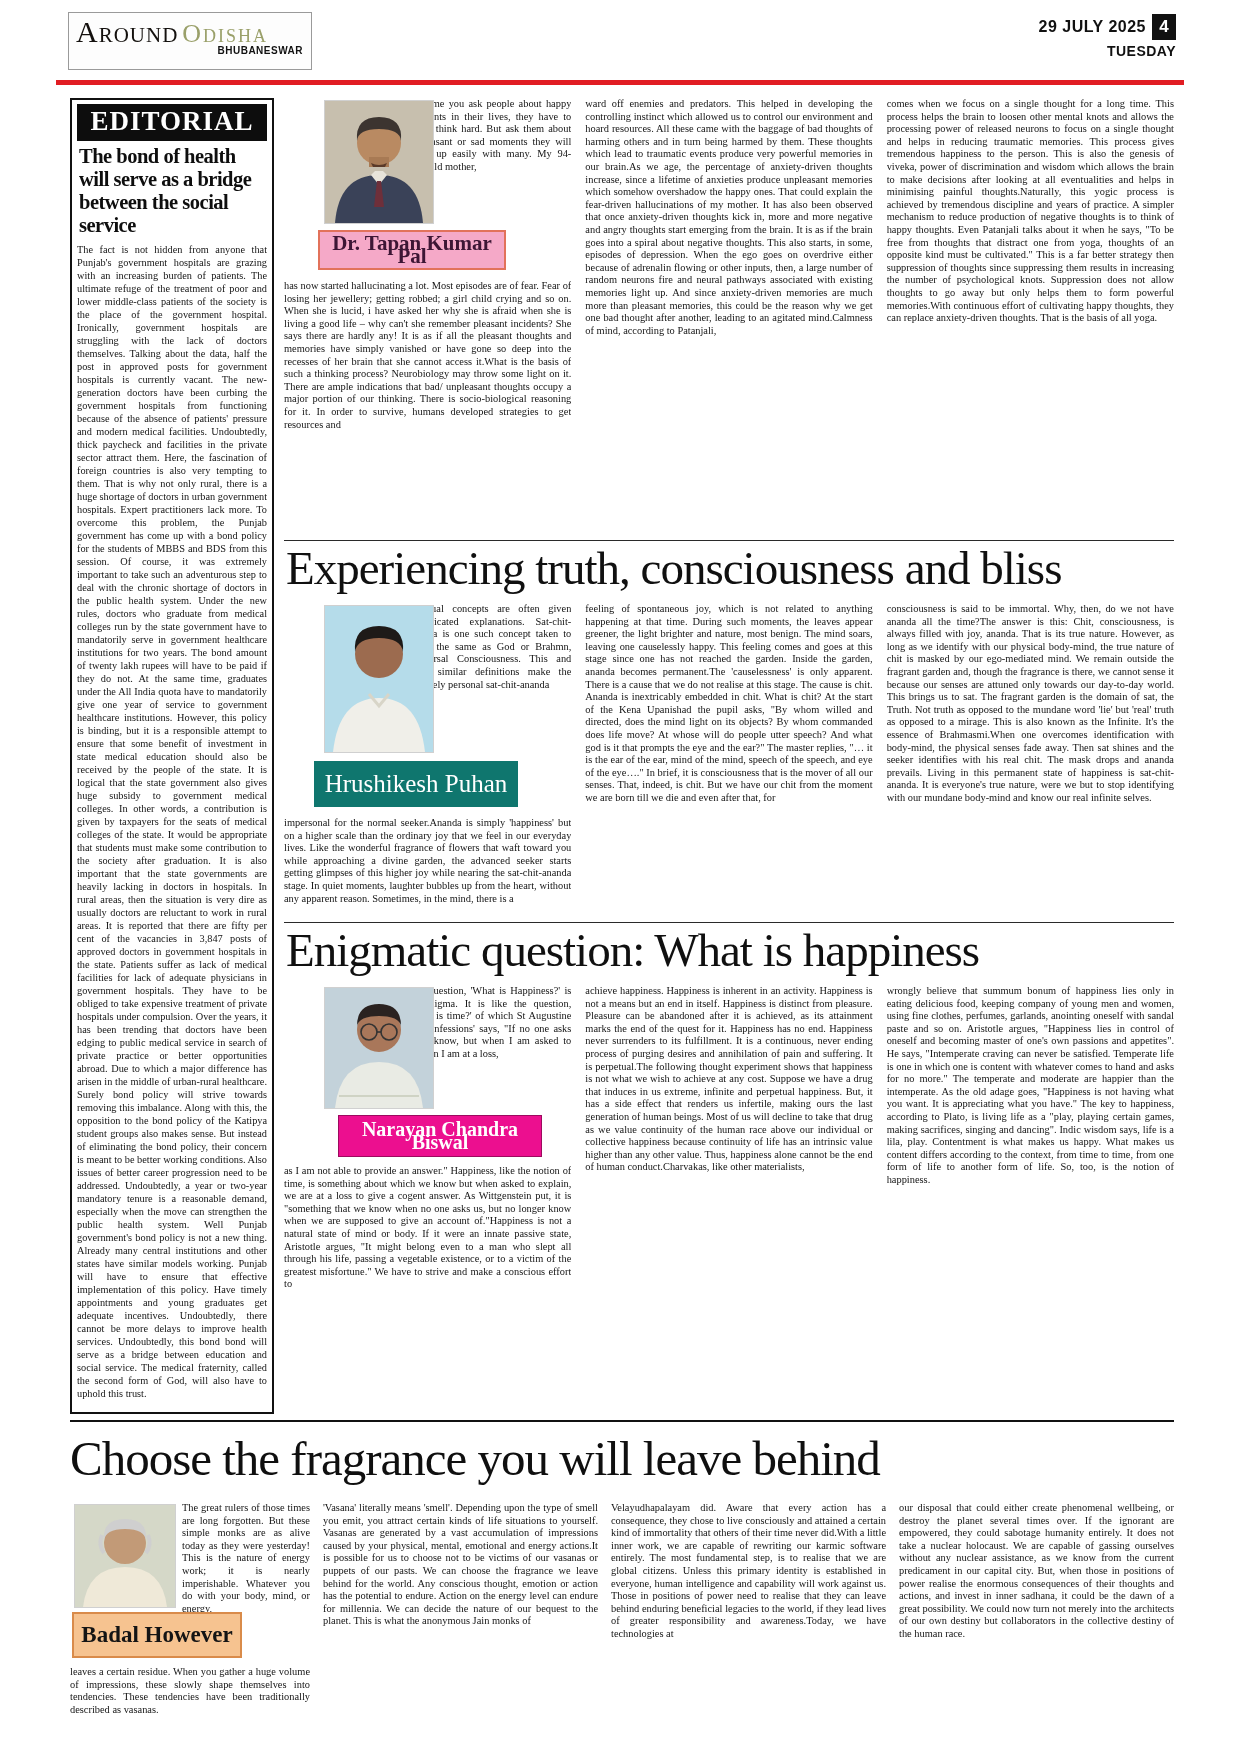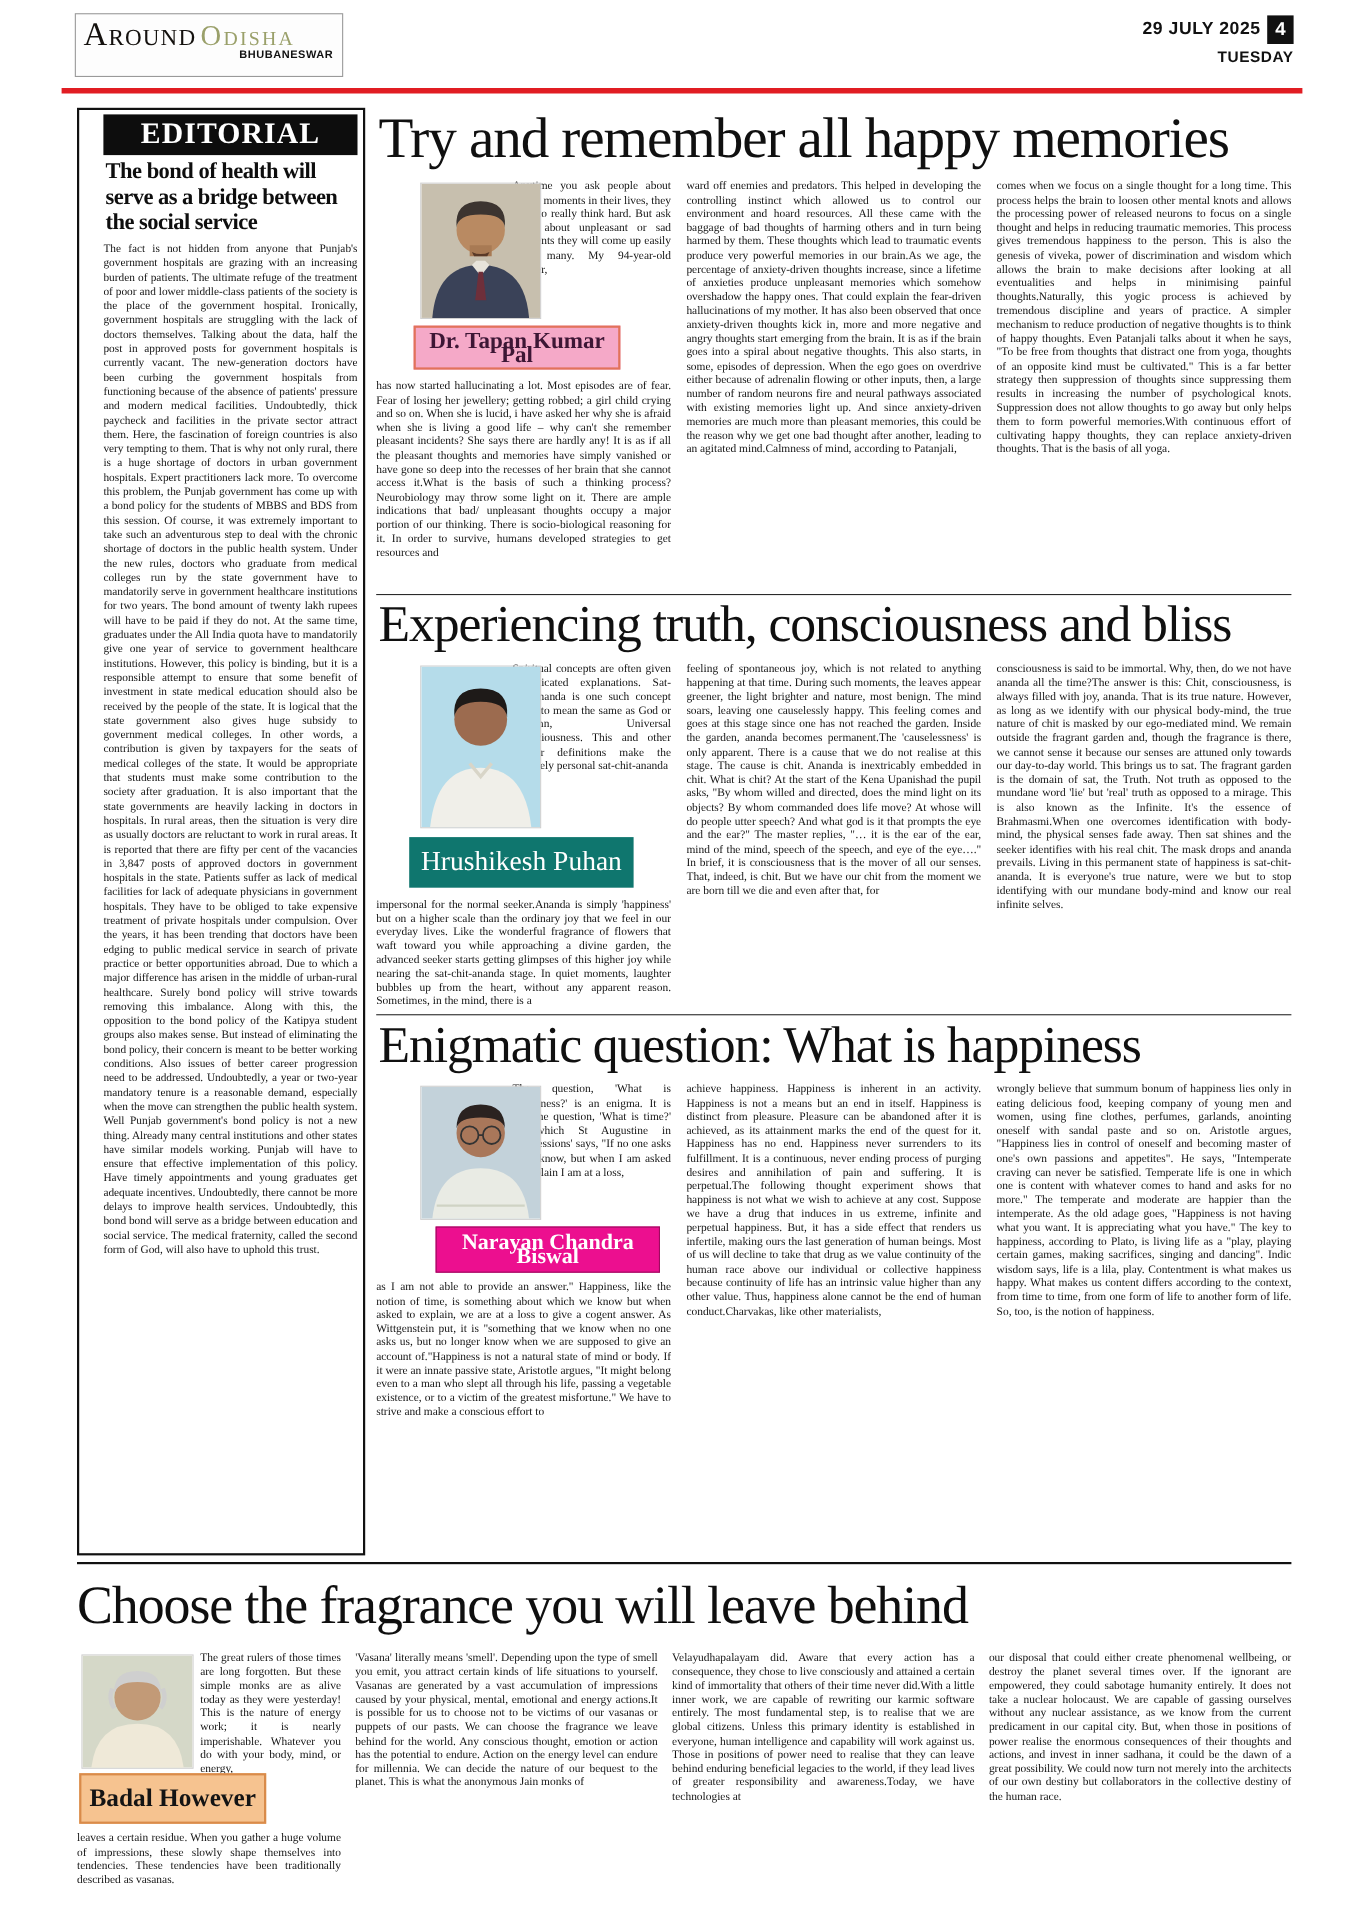--- a/index.html
+++ b/index.html
@@ -26,21 +26,21 @@
   .dateline { display:flex; align-items:center; justify-content:flex-end; gap:6px; }
   .date-text { font-weight:bold; font-size:16px; letter-spacing:.5px; color:#111; }
   .pagenum { display:inline-block; background:#111; color:#fff; font-weight:bold;
     font-size:17px; width:24px; height:26px; line-height:26px; text-align:center; }
   .dayline { font-weight:bold; font-size:14px; color:#111; margin-top:3px; letter-spacing:.5px; }
   .red-rule { position:absolute; left:56px; right:56px; top:80px; height:5px; background:#e11d23; }
 
   
   .main { display:flex; gap:10px; padding:14px 66px 0 70px; height:1330px; }
   .editorial {
-    width:262px; flex:none; border:2px solid #111; padding:4px 5px 4px 22px;
+    width:204px; flex:none; border:2px solid #111; padding:4px 5px 4px 5px;
     overflow:hidden; background:#fff;
   }
   .editorial-label {
     background:#0d0d0d; color:#fff; text-align:center; font-weight:bold;
     font-size:27px; letter-spacing:1px; padding:2px 0 4px; margin-bottom:4px;
   }
   .editorial-headline {
     font-weight:bold; font-size:20.5px; line-height:23px; letter-spacing:-.5px;
     margin:2px 2px 6px; color:#0e0e0e;
   }
@@ -118,21 +118,20 @@
 
   <div class="editorial">
     <div class="editorial-label">EDITORIAL</div>
     <div class="editorial-headline">The bond of health will serve as a bridge between the social service</div>
     <div class="editorial-body">The fact is not hidden from anyone that Punjab's government hospitals are grazing with an increasing burden of patients. The ultimate refuge of the treatment of poor and lower middle-class patients of the society is the place of the government hospital. Ironically, government hospitals are struggling with the lack of doctors themselves. Talking about the data, half the post in approved posts for government hospitals is currently vacant. The new-generation doctors have been curbing the government hospitals from functioning because of the absence of patients' pressure and modern medical facilities. Undoubtedly, thick paycheck and facilities in the private sector attract them. Here, the fascination of foreign countries is also very tempting to them. That is why not only rural, there is a huge shortage of doctors in urban government hospitals. Expert practitioners lack more. To overcome this problem, the Punjab government has come up with a bond policy for the students of MBBS and BDS from this session. Of course, it was extremely important to take such an adventurous step to deal with the chronic shortage of doctors in the public health system. Under the new rules, doctors who graduate from medical colleges run by the state government have to mandatorily serve in government healthcare institutions for two years. The bond amount of twenty lakh rupees will have to be paid if they do not. At the same time, graduates under the All India quota have to mandatorily give one year of service to government healthcare institutions. However, this policy is binding, but it is a responsible attempt to ensure that some benefit of investment in state medical education should also be received by the people of the state. It is logical that the state government also gives huge subsidy to government medical colleges. In other words, a contribution is given by taxpayers for the seats of medical colleges of the state. It would be appropriate that students must make some contribution to the society after graduation. It is also important that the state governments are heavily lacking in doctors in hospitals. In rural areas, then the situation is very dire as usually doctors are reluctant to work in rural areas. It is reported that there are fifty per cent of the vacancies in 3,847 posts of approved doctors in government hospitals in the state. Patients suffer as lack of medical facilities for lack of adequate physicians in government hospitals. They have to be obliged to take expensive treatment of private hospitals under compulsion. Over the years, it has been trending that doctors have been edging to public medical service in search of private practice or better opportunities abroad. Due to which a major difference has arisen in the middle of urban-rural healthcare. Surely bond policy will strive towards removing this imbalance. Along with this, the opposition to the bond policy of the Katipya student groups also makes sense. But instead of eliminating the bond policy, their concern is meant to be better working conditions. Also issues of better career progression need to be addressed. Undoubtedly, a year or two-year mandatory tenure is a reasonable demand, especially when the move can strengthen the public health system. Well Punjab government's bond policy is not a new thing. Already many central institutions and other states have similar models working. Punjab will have to ensure that effective implementation of this policy. Have timely appointments and young graduates get adequate incentives. Undoubtedly, there cannot be more delays to improve health services. Undoubtedly, this bond bond will serve as a bridge between education and social service. The medical fraternity, called the second form of God, will also have to uphold this trust.</div>
   </div>
 
   <div class="articles-stack">
 
     <div class="article a-big" style="height:442px;">
-      <h2>Try and remember all happy memories</h2>
       <div class="cols">
         <div class="col media-col">
           <div class="photo" style="width:110px;height:124px;">
             <svg width="108" height="122" viewBox="0 0 108 122">
               <rect width="108" height="122" fill="#c7bfae"></rect>
               <circle cx="54" cy="42" r="22" fill="#b98a62"></circle>
               <path d="M32 40 q-2 -24 22 -24 q24 0 22 24 q-1 -12 -22 -12 q-21 0 -22 12z" fill="#3c3430"></path>
               <path d="M44 56 h20 v10 h-20z" fill="#a87a54"></path>
               <path d="M10 122 q4 -48 44 -48 q40 0 44 48z" fill="#3a4258"></path>
               <path d="M46 74 l8 10 l8 -10 l-4 -4 h-8z" fill="#e8e4da"></path>

